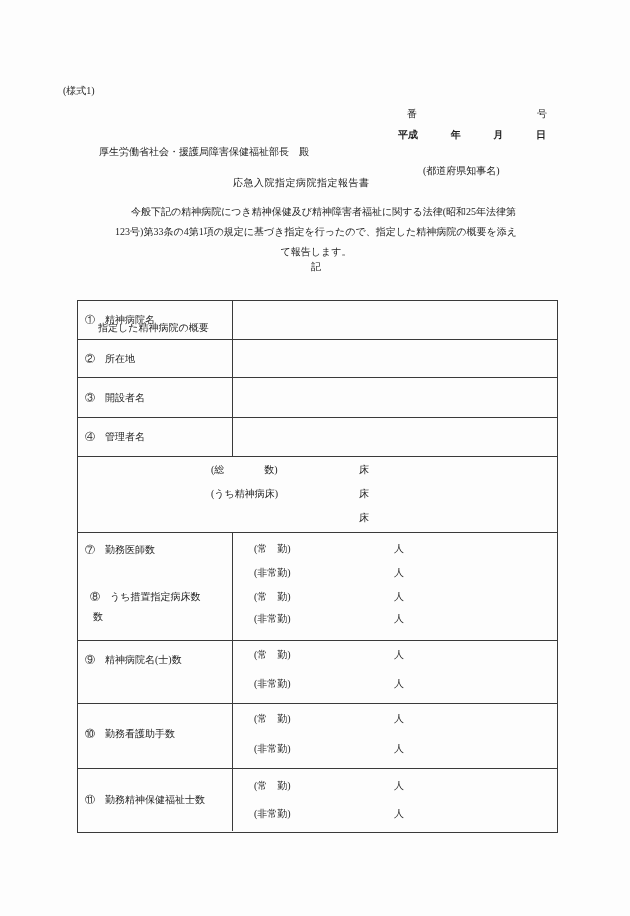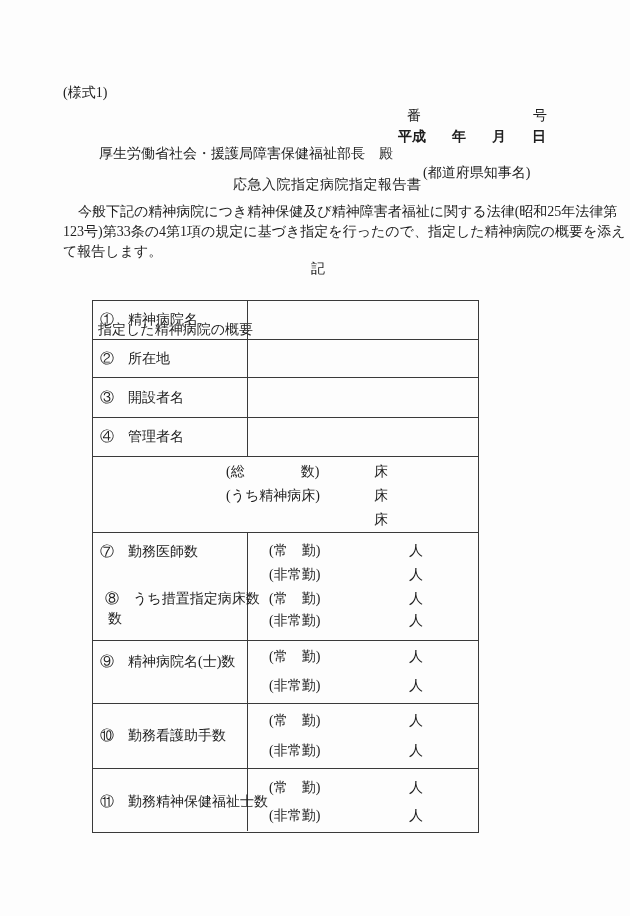--- a/index.html
+++ b/index.html
@@ -2,44 +2,44 @@
 <html><head>
 <meta charset="utf-8">
 <style>
   * { margin:0; padding:0; box-sizing:border-box; }
   html,body { background:#ffffff; }
   .page {
     position:relative;
     width:630px; height:916px;
     background:#fdfdfd;
     font-family:"Liberation Serif","DejaVu Serif",serif;
-    font-size:14px;
+    font-size:10px;
     color:#1e1e1e;
     overflow:hidden;
   }
   .abs { position:absolute; line-height:1; white-space:nowrap; }
   .flexline { position:absolute; display:flex; justify-content:space-between; line-height:1; }
 
   .form-code   { top:86px;  left:63px; }
   .number-line { top:109px; left:407px; width:140px; }
   .date-line   { top:130px; left:398px; width:148px;font-weight:bold; }
   .addressee   { top:147px; left:99px; }
   .sender      { top:166px; left:423px; }
   .doc-title   { top:178px; left:233px; letter-spacing:0.5px; }
 
   .body-par { position:absolute; top:202px; left:63px; width:506px; }
-  .body-line { line-height:20px; white-space:nowrap; }
+  .body-line { line-height:20px; white-space:nowrap;text-align:center; }
   .body-line.indent { padding-left:15px; }
 
   .ki-marker   { top:262px; left:311px; }
   .table-cap   { top:279px; left:98px;margin-top:44px; }
 
   .summary-table {
-    position:absolute; top:300px; left:92px;
-    width:387px; height:533px;
+    position:absolute; top:300px; left:77px;
+    width:481px; height:533px;
     border:1px solid #3a3a3a;
   }
   .trow { display:flex; border-bottom:1px solid #3a3a3a; }
   .trow.last { border-bottom:none; }
   .c1 { width:155px; border-right:1px solid #3a3a3a; position:relative; }
   .c2 { flex:1; position:relative; }
   .c1.center { display:flex; align-items:center; padding-left:7px; }
   .lbl { white-space:nowrap; line-height:1; }
 
   .vline { position:absolute; left:5px; line-height:1; white-space:nowrap; }

